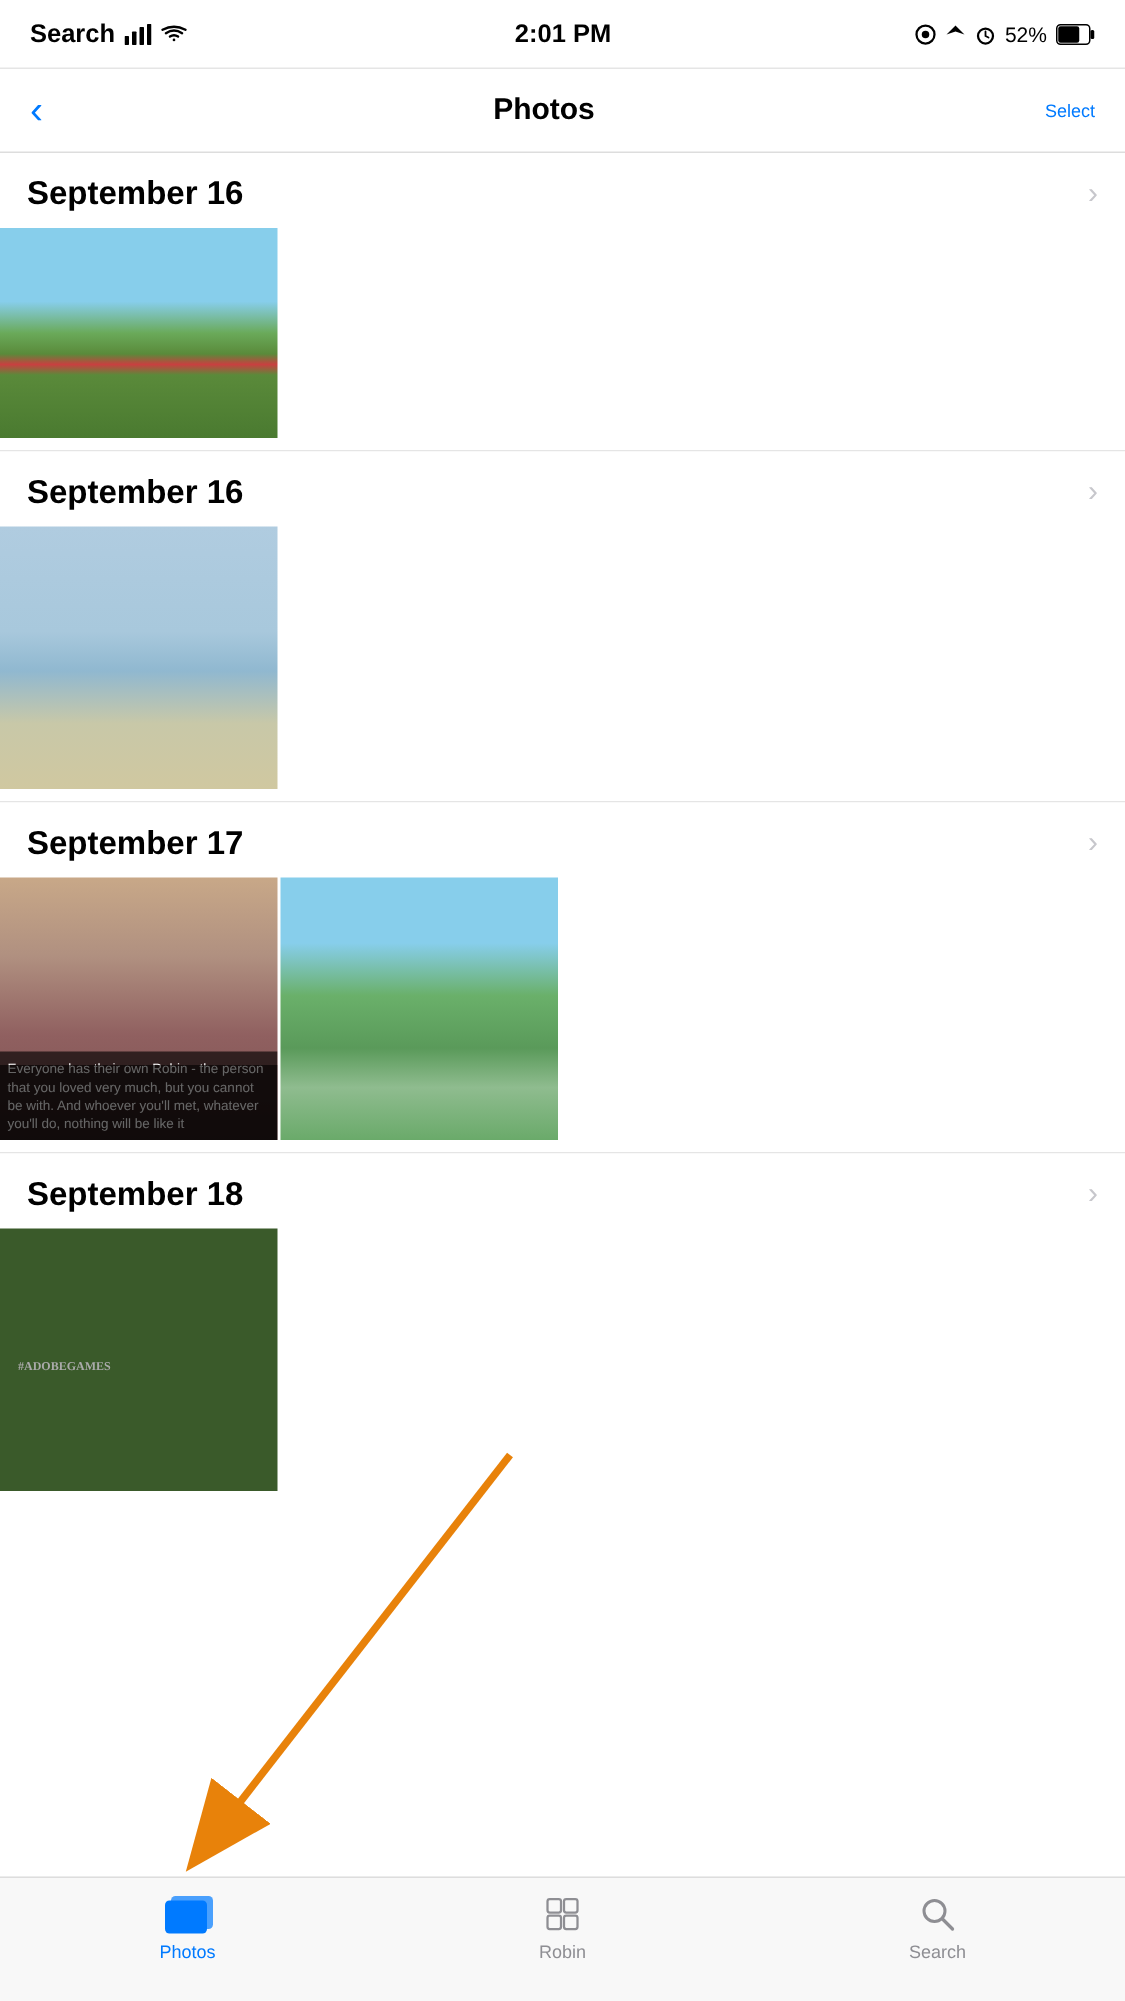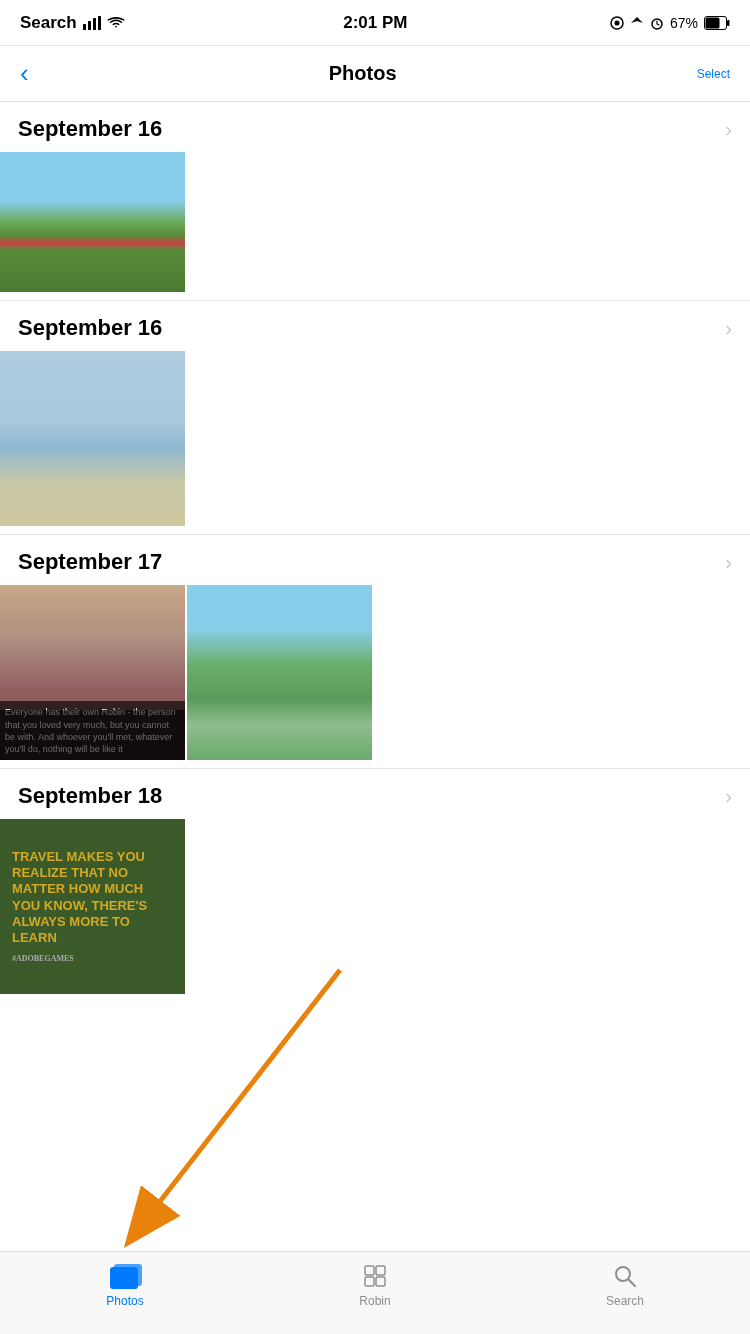--- a/index.html
+++ b/index.html
@@ -270,21 +270,21 @@
       <circle cx="7" cy="7" r="6" stroke="#000" stroke-width="1.5" fill="none"></circle>
       <circle cx="7" cy="7" r="2.5" fill="#000"></circle>
     </svg>
     <svg width="14" height="14" viewBox="0 0 14 14">
       <path d="M7 1 L13 7 L7 5 L1 7 Z" fill="#000"></path>
     </svg>
     <svg width="14" height="14" viewBox="0 0 14 14">
       <circle cx="7" cy="8" r="5" stroke="#000" stroke-width="1.5" fill="none"></circle>
       <path d="M7 5 L7 8 L9 9" stroke="#000" stroke-width="1.2" stroke-linecap="round" fill="none"></path>
     </svg>
-    <span>67%</span>
+    <span>52%</span>
     <svg width="26" height="14" viewBox="0 0 26 14">
       <rect x="0.5" y="0.5" width="22" height="13" rx="2.5" stroke="#000" stroke-width="1" fill="none"></rect>
       <rect x="1.5" y="1.5" width="14" height="11" rx="1.5" fill="#000"></rect>
       <rect x="23" y="4" width="2.5" height="6" rx="1" fill="#000"></rect>
     </svg>
   </div>
 </div>
 
 <div class="nav-bar">
   <span class="nav-back">‹</span>
@@ -327,21 +327,20 @@
     </div>
   </div>
   <div class="divider"></div>
 
   <div class="section-header">
     <span class="section-title">September 18</span>
     <span class="section-chevron">›</span>
   </div>
   <div class="photos-row">
     <div class="photo-thumb photo-travel-quote" style="width:185px;height:175px;background:#3a5a2a;color:#d4a820;font-size:13px;font-weight:900;text-transform:uppercase;line-height:1.25;padding:12px;display:flex;flex-direction:column;justify-content:center;font-family:sans-serif;">
-      <div>TRAVEL MAKES YOU REALIZE THAT NO MATTER HOW MUCH YOU KNOW, THERE'S ALWAYS MORE TO LEARN</div>
       <div style="margin-top:8px;font-size:8px;color:#aaa;font-family:Liberation Serif, serif;">#AdobeGames</div>
     </div>
   </div>
 
 </div>
 
 <svg class="arrow-overlay">
   <defs>
     <marker id="arrowhead" markerWidth="12" markerHeight="10" refX="10" refY="5" orient="auto">
       <polygon points="0 0, 12 5, 0 10" fill="#E8820A"></polygon>

